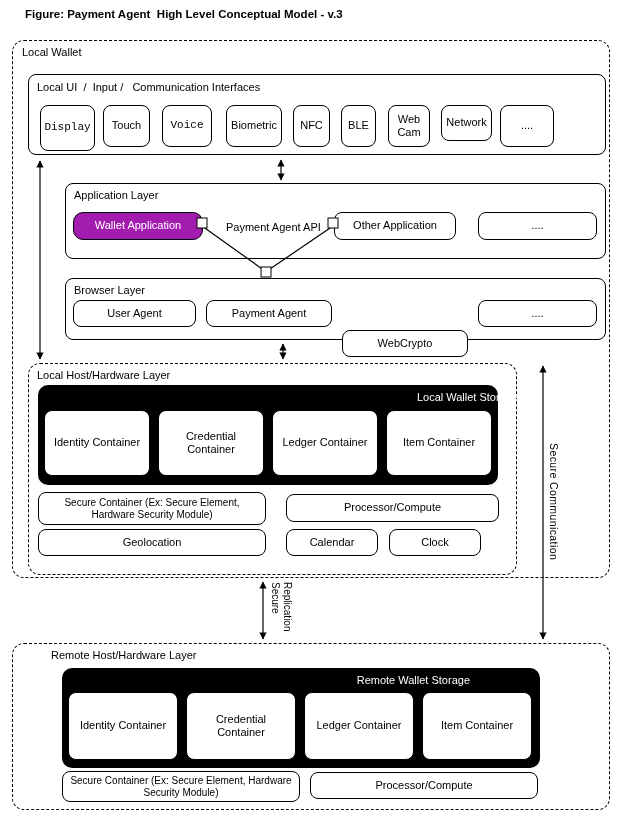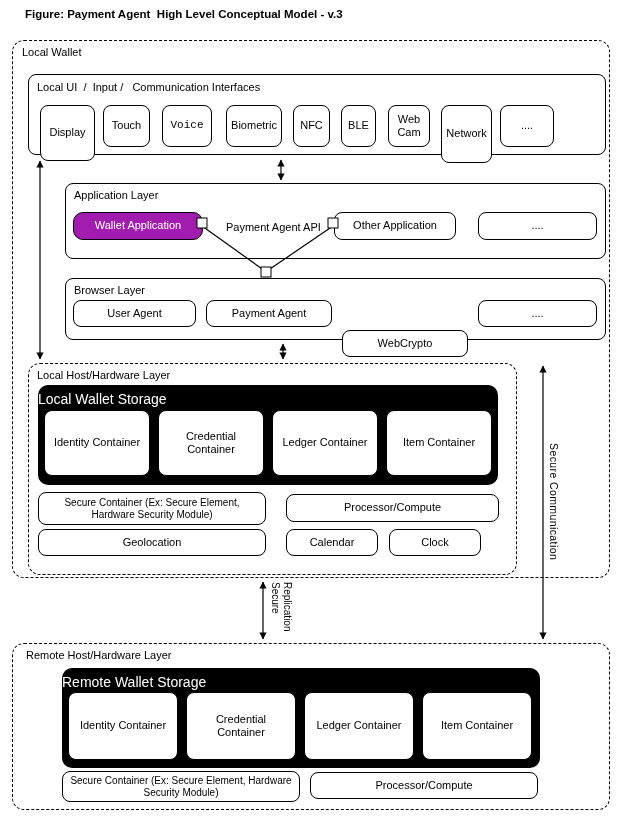--- a/index.html
+++ b/index.html
@@ -13,47 +13,47 @@
   .dashed-box { position:absolute; border:1.4px dashed #000; border-radius:12px; }
   .group-box { position:absolute; border:1px solid #000; border-radius:8px; background:#fff; }
   .lbl { position:absolute; font-size:11px; white-space:pre; }
   .node {
     position:absolute; border:1px solid #000; border-radius:8px; background:#fff;
     display:flex; align-items:center; justify-content:center; text-align:center;
     font-size:11px; line-height:1.2; padding:2px 4px;
   }
   .node.black { background:#a21caf; color:#fff; border-color:#000; border-radius:10px; }
   .storage { position:absolute; background:#000; border-radius:10px; }
-  .storage-label { position:absolute; color:#fff; font-size:14px; text-align:left; }
+  .storage-label { position:absolute; color:#fff; font-size:11px; text-align:right;margin-left:20px; }
   .node.small { font-size:10px; }
   .vtext { position:absolute; writing-mode:vertical-rl; font-size:10.5px; letter-spacing:0.4px; }
   .vtext2 { position:absolute; writing-mode:vertical-lr; font-size:10px; line-height:1.25; }
   svg.overlay { position:absolute; left:0; top:0; z-index:20; pointer-events:none; }
 </style>
 </head>
 <body>
 
 <div id="diagram">
 
   <div class="title">Figure: Payment Agent  High Level Conceptual Model - v.3</div>
 
   <div class="dashed-box" style="left:12px; top:40px; width:598px; height:538px;"></div>
   <div class="lbl" style="left:22px; top:46px;">Local Wallet</div>
 
   <div class="group-box" style="left:28px; top:74px; width:578px; height:81px;"></div>
   <div class="lbl" style="left:37px; top:81px;">Local UI  /  Input /   Communication Interfaces</div>
 
-  <div class="node" style="left:40px;  top:105px; width:55px; height:56px;">Display</div>
+  <div class="node" style="left:40px;  top:105px; width:55px; height:46px;font-family:Liberation Mono, monospace;">Display</div>
   <div class="node" style="left:103px; top:105px; width:47px; height:42px;">Touch</div>
   <div class="node" style="left:162px; top:105px; width:50px; height:42px;font-family:Liberation Mono, monospace;">Voice</div>
   <div class="node" style="left:226px; top:105px; width:56px; height:42px;">Biometric</div>
   <div class="node" style="left:293px; top:105px; width:37px; height:42px;">NFC</div>
   <div class="node" style="left:341px; top:105px; width:35px; height:42px;">BLE</div>
   <div class="node" style="left:388px; top:105px; width:42px; height:42px;">Web Cam</div>
-  <div class="node" style="left:441px; top:105px; width:51px; height:58px;">Network</div>
+  <div class="node" style="left:441px; top:105px; width:51px; height:36px;">Network</div>
   <div class="node" style="left:500px; top:105px; width:54px; height:42px;">....</div>
 
   <div class="group-box" style="left:65px; top:183px; width:541px; height:76px;"></div>
   <div class="lbl" style="left:74px; top:189px;">Application Layer</div>
 
   <div class="node black" style="left:73px; top:212px; width:130px; height:28px;">Wallet Application</div>
   <div class="lbl" style="left:226px; top:221px;">Payment Agent API</div>
   <div class="node" style="left:334px; top:212px; width:122px; height:28px;">Other Application</div>
   <div class="node" style="left:478px; top:212px; width:119px; height:28px;">....</div>
 
@@ -76,21 +76,21 @@
   <div class="node" style="left:272px; top:410px; width:106px; height:66px;">Ledger Container</div>
   <div class="node" style="left:386px; top:410px; width:106px; height:66px;">Item Container</div>
 
   <div class="node small" style="left:38px;  top:492px; width:228px; height:33px;">Secure Container (Ex: Secure Element, Hardware Security Module)</div>
   <div class="node" style="left:286px; top:494px; width:213px; height:28px;">Processor/Compute</div>
   <div class="node" style="left:38px;  top:529px; width:228px; height:27px;">Geolocation</div>
   <div class="node" style="left:286px; top:529px; width:92px;  height:27px;">Calendar</div>
   <div class="node" style="left:389px; top:529px; width:92px;  height:27px;">Clock</div>
 
   <div class="dashed-box" style="left:12px; top:643px; width:598px; height:167px;"></div>
-  <div class="lbl" style="left:4px; top:649px;padding-left:22px;">Remote Host/Hardware Layer</div>
+  <div class="lbl" style="left:29px; top:649px;padding-left:22px;">Remote Host/Hardware Layer</div>
 
   <div class="storage" style="left:62px; top:668px; width:478px; height:100px;"></div>
   <div class="storage-label" style="left:62px; top:674px; width:388px;">Remote Wallet Storage</div>
 
   <div class="node" style="left:68px;  top:692px; width:110px; height:68px;">Identity Container</div>
   <div class="node" style="left:186px; top:692px; width:110px; height:68px;">Credential Container</div>
   <div class="node" style="left:304px; top:692px; width:110px; height:68px;">Ledger Container</div>
   <div class="node" style="left:422px; top:692px; width:110px; height:68px;">Item Container</div>
 
   <div class="node small" style="left:62px; top:771px; width:238px; height:31px;">Secure Container (Ex: Secure Element, Hardware Security Module)</div>

